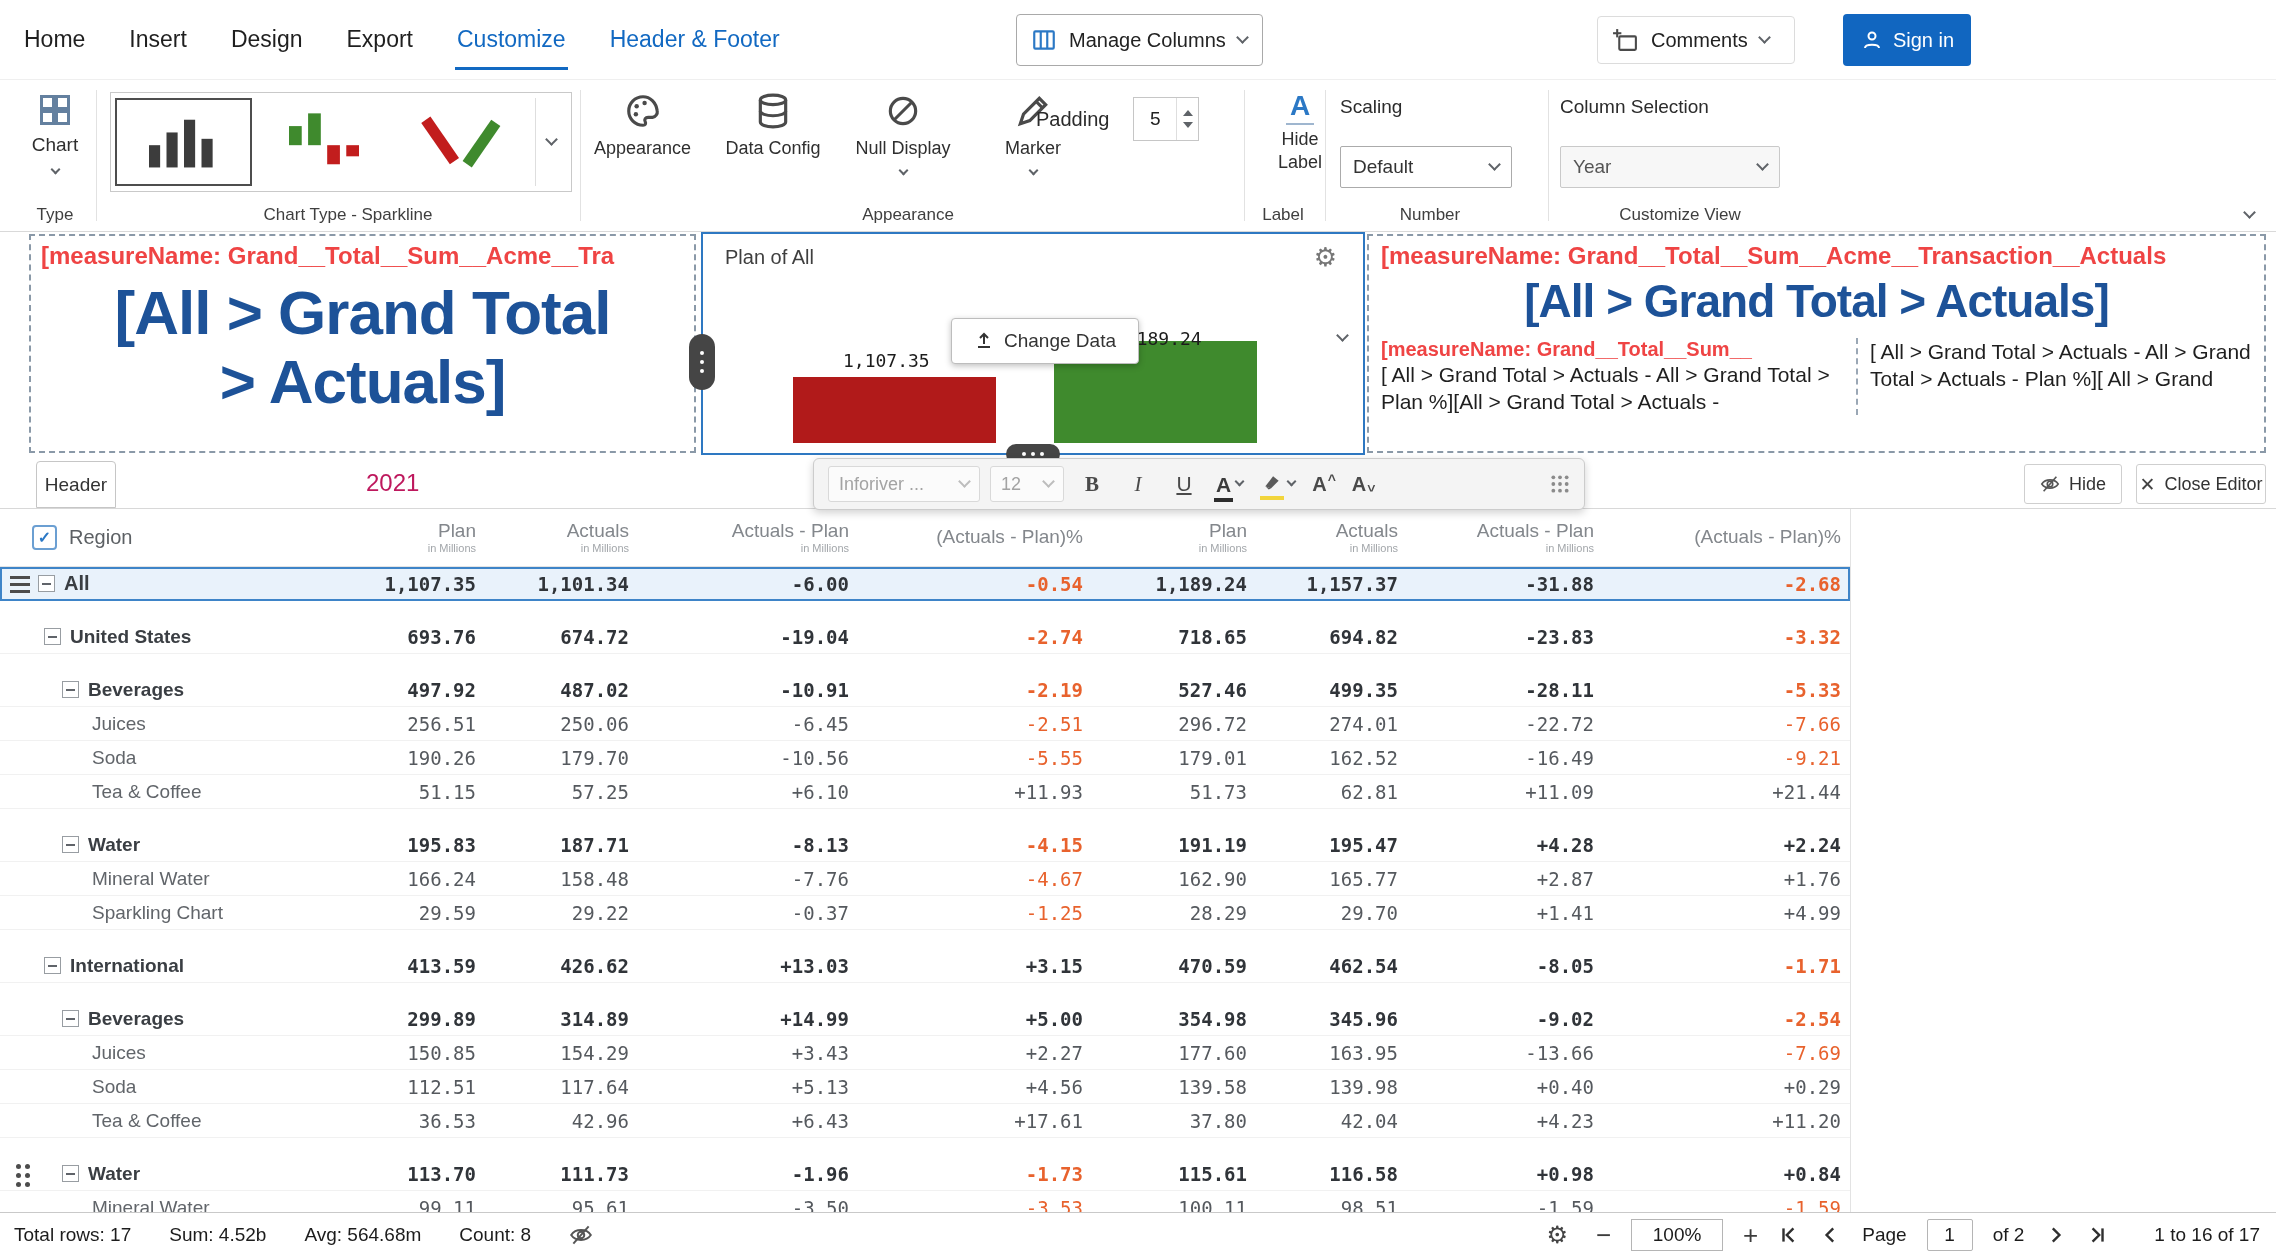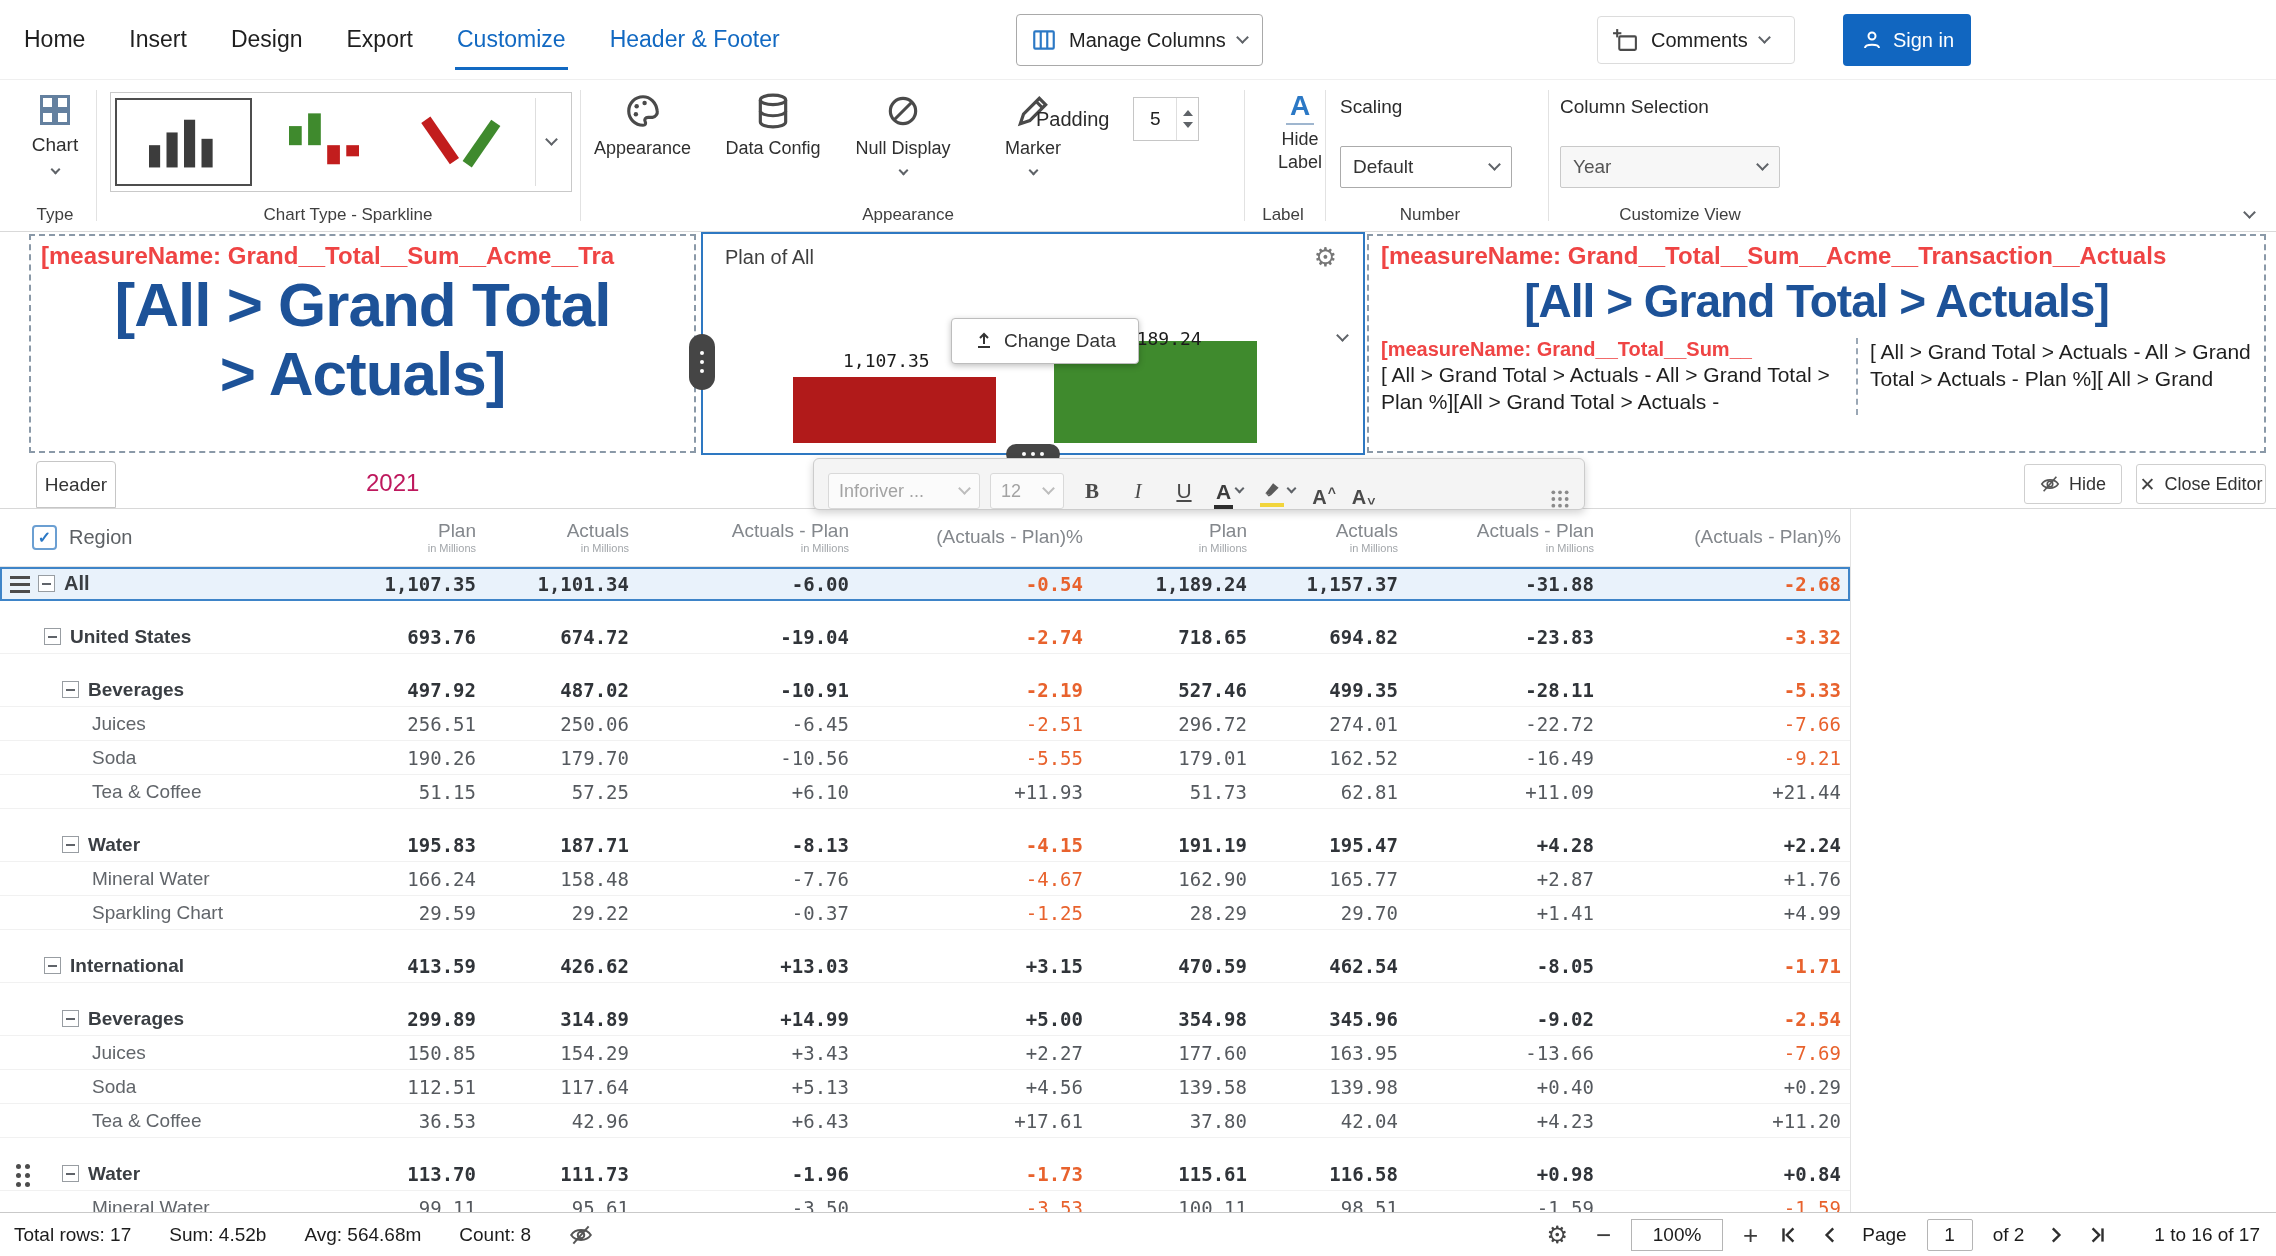--- a/index.html
+++ b/index.html
@@ -58,21 +58,21 @@
 .select{margin-top:28px;height:42px;border:1px solid #ababab;border-radius:2px;background:#fff;display:flex;align-items:center;justify-content:space-between;padding:0 12px;font-size:19px;color:#333;cursor:pointer}
 .rib-col.scaling{left:1340px}.rib-col.scaling .select{width:172px}
 .rib-col.colsel{left:1560px}.rib-col.colsel .select{width:220px;background:#f7f7f7;border-color:#c9c9c9;color:#555}
 .rib-collapse{position:absolute;right:22px;bottom:10px;cursor:pointer}
 
 
 .canvas{position:absolute;top:232px;left:0;width:100%;height:226px;background:#fff}
 .card{position:absolute;background:#fff}
 .left-card{left:29px;top:2px;width:667px;height:219px;border:2px dashed #8a99a8;padding:6px 10px;overflow:hidden}
 .measure{font-size:24px;font-weight:bold;color:#ef4444;white-space:nowrap;overflow:hidden}
-.bigtitle{margin-top:0;text-align:center;font-size:62px;font-weight:bold;color:#1d5298;line-height:1.12;letter-spacing:-1px}
+.bigtitle{margin-top:8px;text-align:center;font-size:62px;font-weight:bold;color:#1d5298;line-height:1.12;letter-spacing:-1px}
 .mid-card{left:701px;top:0;width:664px;height:223px;border:2px solid #2e78c2;z-index:2}
 .card-title{position:absolute;left:22px;top:12px;font-size:20px;color:#3f3f3f}
 .gear{font-size:26px;color:#777;line-height:1;cursor:pointer}
 .mid-card .gear{position:absolute;right:26px;top:10px}
 .bar{position:absolute;bottom:10px}
 .bar.red{left:90px;width:203px;height:66px;background:#b11a1a}
 .bar.green{left:351px;width:203px;height:102px;background:#3f8a2d}
 .bar-label{position:absolute;font-family:"DejaVu Sans Mono",monospace;font-size:18px;color:#1c1c1c;z-index:1}
 .bar-label.l1{left:140px;top:116px}
 .bar-label.l2{left:412px;top:94px}
@@ -87,21 +87,21 @@
 .sub-row{display:flex;margin-top:10px}
 .sub-block{width:465px;overflow:hidden}
 .sub-block.rightb{flex:1;border-left:2px dashed #9aa7b5;padding-left:12px;margin-left:10px}
 .measure.small{font-size:20px}
 .subtext{font-size:21px;color:#1f1f1f;line-height:1.3;max-height:56px;overflow:hidden}
 
 
 .editor-row{position:absolute;top:458px;left:0;width:100%;height:50px;background:#fff}
 .header-tab{position:absolute;left:36px;top:3px;width:80px;height:47px;border:1px solid #c6c6c6;border-radius:4px 4px 0 0;background:#fff;display:flex;align-items:center;justify-content:center;font-size:19px;color:#333;z-index:2;cursor:pointer}
 .year-label{position:absolute;left:366px;top:0;line-height:50px;font-size:24px;color:#be185d}
-.fmt-toolbar{position:absolute;left:813px;top:0;width:772px;height:52px;background:#f4f4f4;border:1px solid #cccccc;border-radius:6px;box-shadow:0 3px 9px rgba(0,0,0,.18);display:flex;align-items:flex-end;padding:0 14px;gap:10px;z-index:6}
+.fmt-toolbar{position:absolute;left:813px;top:0;width:772px;height:52px;background:#f4f4f4;border:1px solid #cccccc;border-radius:6px;box-shadow:0 3px 9px rgba(0,0,0,.18);display:flex;align-items:center;padding:0 14px;gap:10px;z-index:6}
 .fselect{height:36px;background:#fbfbfb;border:1px solid #d9d9d9;border-radius:3px;display:flex;align-items:center;justify-content:space-between;padding:0 10px;color:#a3a3a3;font-size:18px;cursor:default}
 .fselect.name{width:152px}.fselect.size{width:74px}
 .fselect i.cv{border-color:#bdbdbd}
 .fbtn{width:36px;height:36px;display:flex;align-items:center;justify-content:center;font-size:21px;color:#4a4a4a;border-radius:3px;cursor:pointer}
 .fbtn.bld{font-family:"Liberation Serif",serif;font-weight:bold}
 .fbtn.itl{font-family:"Liberation Serif",serif;font-style:italic}
 .fbtn.und{text-decoration:underline}
 .cbtn{display:flex;align-items:center;gap:5px;padding:0 4px;height:36px;cursor:pointer}
 .fc-a{position:relative;font-size:21px;color:#3c3c3c;font-weight:bold;line-height:1}
 .fc-a::after{content:"";position:absolute;left:-2px;right:-2px;bottom:-7px;height:4px;background:#2d2d2d}

